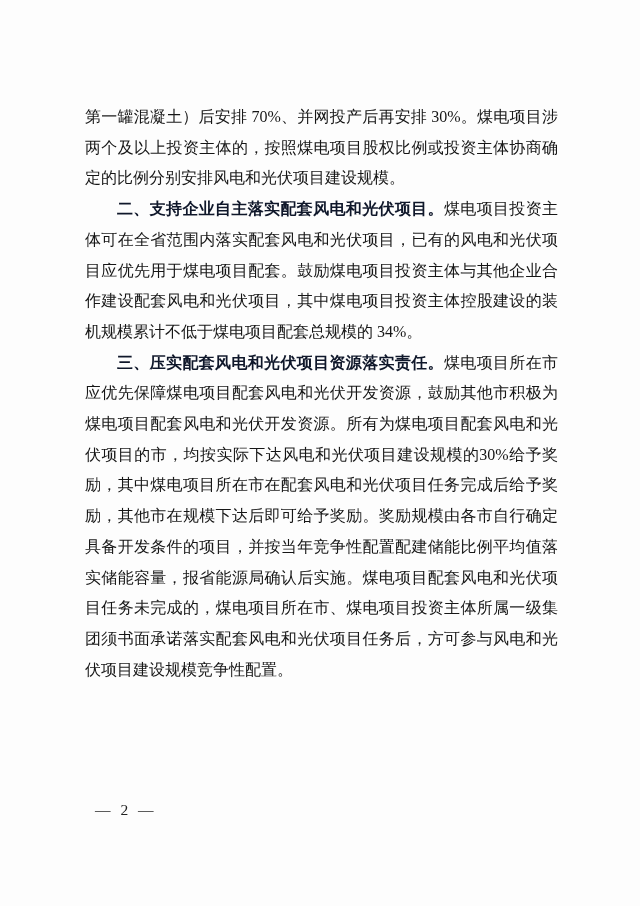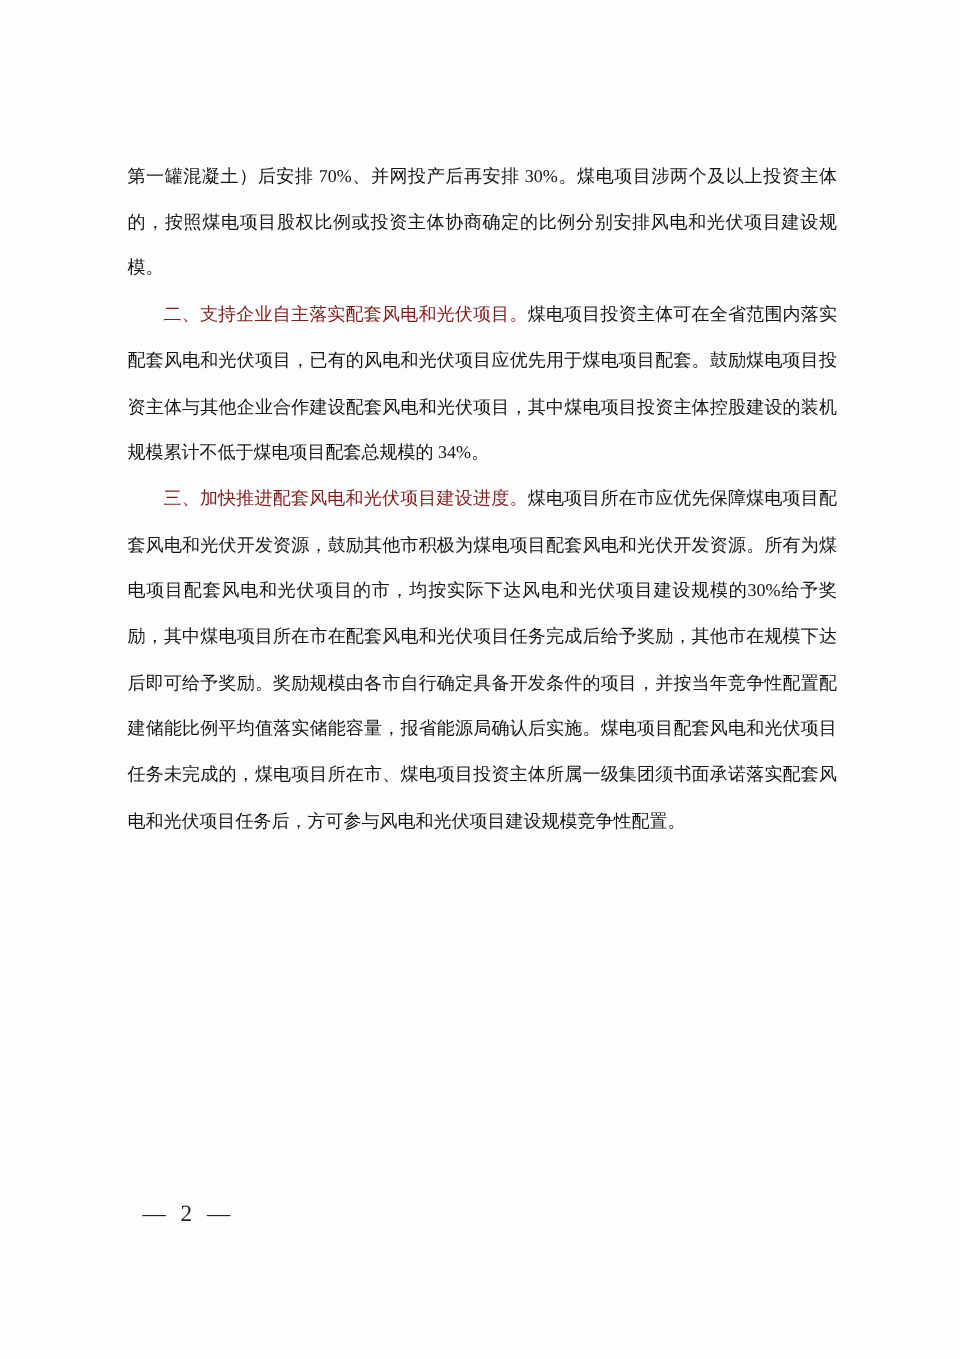--- a/index.html
+++ b/index.html
@@ -17,49 +17,49 @@
     color: #161616;
   }
   .content {
     position: absolute;
     left: 85px;
     top: 102px;
     width: 473px;
   }
   .para {
     margin: 0;
-    font-size: 12px;
+    font-size: 16px;
     line-height: 30.7px;
     text-align: justify;
     color: #161616;
   }
   .para.indent {
     text-indent: 2em;
   }
   .seg-body {
     font-family: "Liberation Serif", serif;
   }
   .seg-heading {
     font-family: "Liberation Sans", sans-serif;
-    font-weight: 400;
-    color: #7f1d1d;
+    font-weight: 700;
+    color: #0f172a;
   }
   .footer {
     position: absolute;
     left: 95px;
     top: 801px;
     font-size: 15.5px;
     letter-spacing: 3px;
     color: #222222;
     font-family: "Liberation Serif", serif;
   }
 </style>
 </head>
 <body>
 
 <div class="page">
   <div class="content">
       <p class="para"><span class="seg-body">第一罐混凝土）后安排 70%、并网投产后再安排 30%。煤电项目涉两个及以上投资主体的，按照煤电项目股权比例或投资主体协商确定的比例分别安排风电和光伏项目建设规模。</span></p>
       <p class="para indent"><span class="seg-heading">二、支持企业自主落实配套风电和光伏项目。</span><span class="seg-body">煤电项目投资主体可在全省范围内落实配套风电和光伏项目，已有的风电和光伏项目应优先用于煤电项目配套。鼓励煤电项目投资主体与其他企业合作建设配套风电和光伏项目，其中煤电项目投资主体控股建设的装机规模累计不低于煤电项目配套总规模的 34%。</span></p>
-      <p class="para indent"><span class="seg-heading">三、加快推进配套风电和光伏项目建设进度。</span><span class="seg-body">煤电项目所在市应优先保障煤电项目配套风电和光伏开发资源，鼓励其他市积极为煤电项目配套风电和光伏开发资源。所有为煤电项目配套风电和光伏项目的市，均按实际下达风电和光伏项目建设规模的30%给予奖励，其中煤电项目所在市在配套风电和光伏项目任务完成后给予奖励，其他市在规模下达后即可给予奖励。奖励规模由各市自行确定具备开发条件的项目，并按当年竞争性配置配建储能比例平均值落实储能容量，报省能源局确认后实施。煤电项目配套风电和光伏项目任务未完成的，煤电项目所在市、煤电项目投资主体所属一级集团须书面承诺落实配套风电和光伏项目任务后，方可参与风电和光伏项目建设规模竞争性配置。</span></p>
+      <p class="para indent"><span class="seg-heading">三、压实配套风电和光伏项目资源落实责任。</span><span class="seg-body">煤电项目所在市应优先保障煤电项目配套风电和光伏开发资源，鼓励其他市积极为煤电项目配套风电和光伏开发资源。所有为煤电项目配套风电和光伏项目的市，均按实际下达风电和光伏项目建设规模的30%给予奖励，其中煤电项目所在市在配套风电和光伏项目任务完成后给予奖励，其他市在规模下达后即可给予奖励。奖励规模由各市自行确定具备开发条件的项目，并按当年竞争性配置配建储能比例平均值落实储能容量，报省能源局确认后实施。煤电项目配套风电和光伏项目任务未完成的，煤电项目所在市、煤电项目投资主体所属一级集团须书面承诺落实配套风电和光伏项目任务后，方可参与风电和光伏项目建设规模竞争性配置。</span></p>
     </div>
   <div class="footer">— 2 —</div>
 </div>
 
 </body></html>

